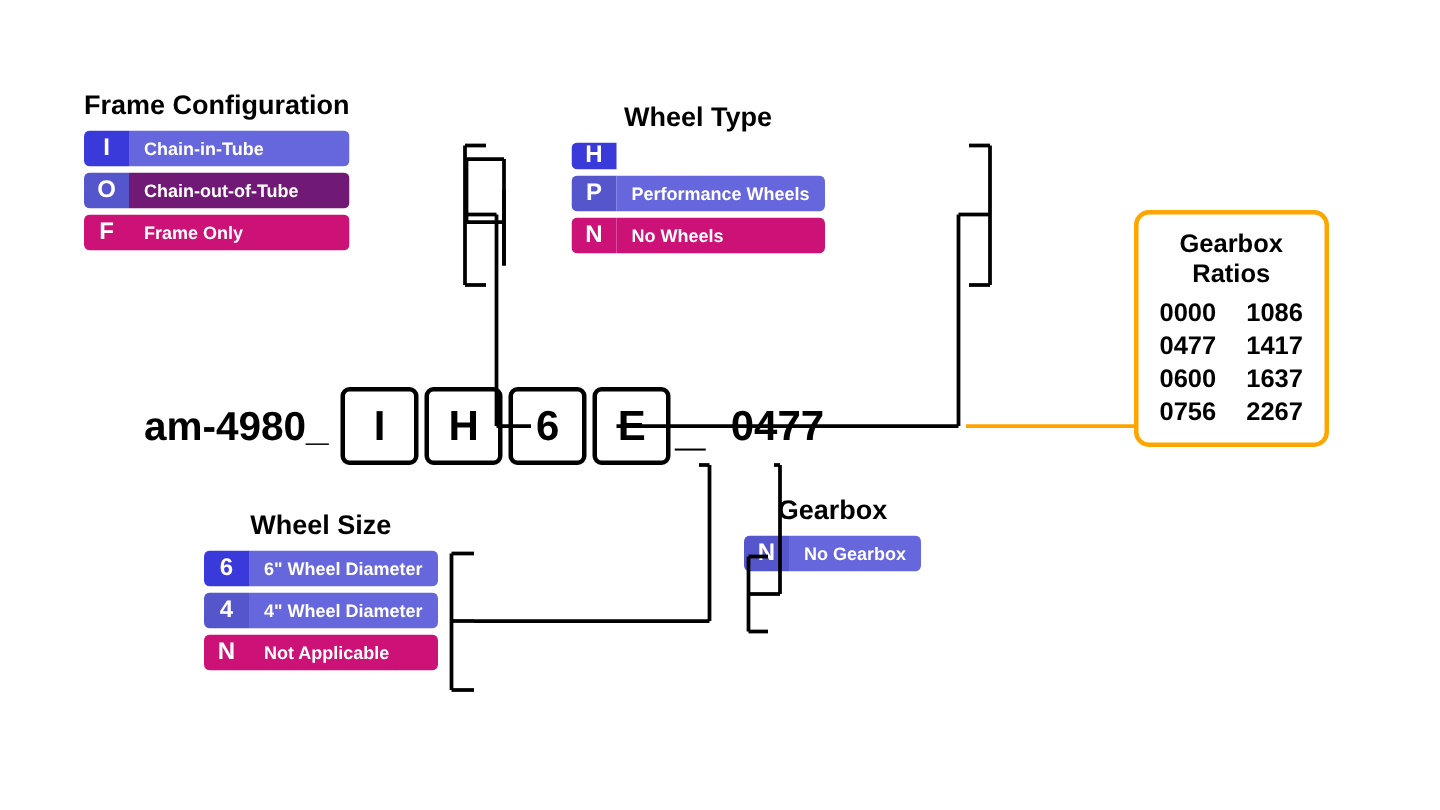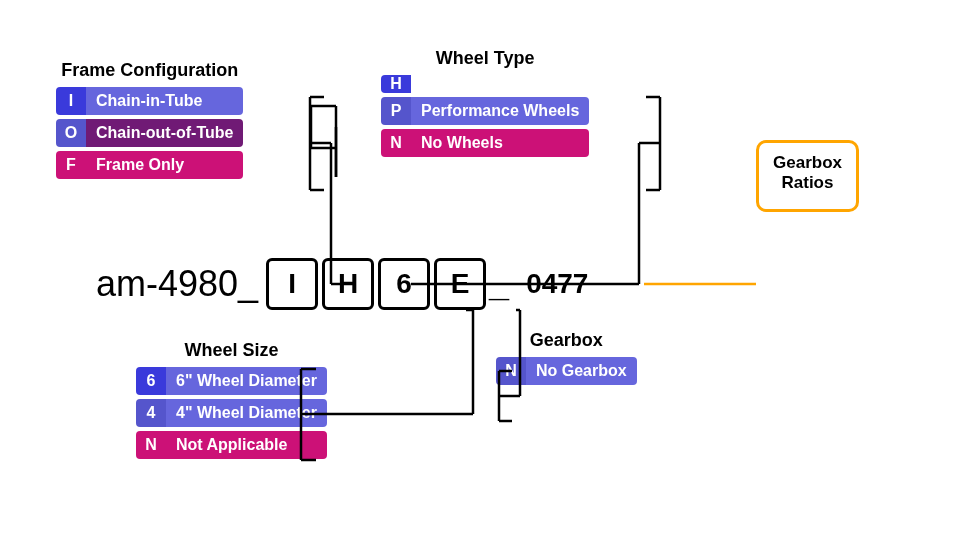--- a/index.html
+++ b/index.html
@@ -44,30 +44,30 @@
       display: flex;
       align-items: center;
       justify-content: center;
       font-weight: bold;
       font-size: 16px;
       color: white;
       flex-shrink: 0;
     }
     .option-label {
       padding: 5px 10px;
-      font-size: 16px;
+      font-size: 12px;
       font-weight: bold;
       color: white;
       flex: 1;
     }
 
     
     .wheel-type {
       position: absolute;
-      top: 48px;
+      top: 68px;
       left: 345px;
     }
 
     
     .wheel-size {
       position: absolute;
       top: 340px;
       left: 100px;
     }
 
@@ -112,22 +112,22 @@
     
     .part-number-line {
       position: absolute;
       top: 258px;
       left: 60px;
       display: flex;
       align-items: center;
       gap: 0;
     }
     .part-prefix {
-      font-size: 36px;
-      font-weight: normal;
+      font-size: 27px;
+      font-weight: bold;
       color: #000;
       margin-right: 6px;
     }
     .part-box {
       width: 52px;
       height: 52px;
       border: 3px solid #000;
       border-radius: 6px;
       display: flex;
       align-items: center;
@@ -225,20 +225,34 @@
   <div class="gearbox-section">
     <div class="section-title">Gearbox</div>
     <div class="option-row">
       <div class="option-letter" style="background:#5555cc;">N</div>
       <div class="option-label" style="background:#6666dd;">No Gearbox</div>
     </div>
   </div>
 
   <div class="gearbox-ratios">
     <div class="ratios-title">Gearbox<br>Ratios</div>
+    <div class="ratios-table">
+      <div class="ratios-col">
+        <div class="ratio-item">0000</div>
+        <div class="ratio-item">0477</div>
+        <div class="ratio-item">0600</div>
+        <div class="ratio-item">0756</div>
+      </div>
+      <div class="ratios-col">
+        <div class="ratio-item">1086</div>
+        <div class="ratio-item">1417</div>
+        <div class="ratio-item">1637</div>
+        <div class="ratio-item">2267</div>
+      </div>
+    </div>
   </div>
 
   <div class="part-number-line">
     <span class="part-prefix">am-4980_</span>
     <div class="part-box">I</div>
     <div class="part-box">H</div>
     <div class="part-box">6</div>
     <div class="part-box">E</div>
     <span class="part-underscore">_</span>
     <div class="part-box-orange">0477</div>

